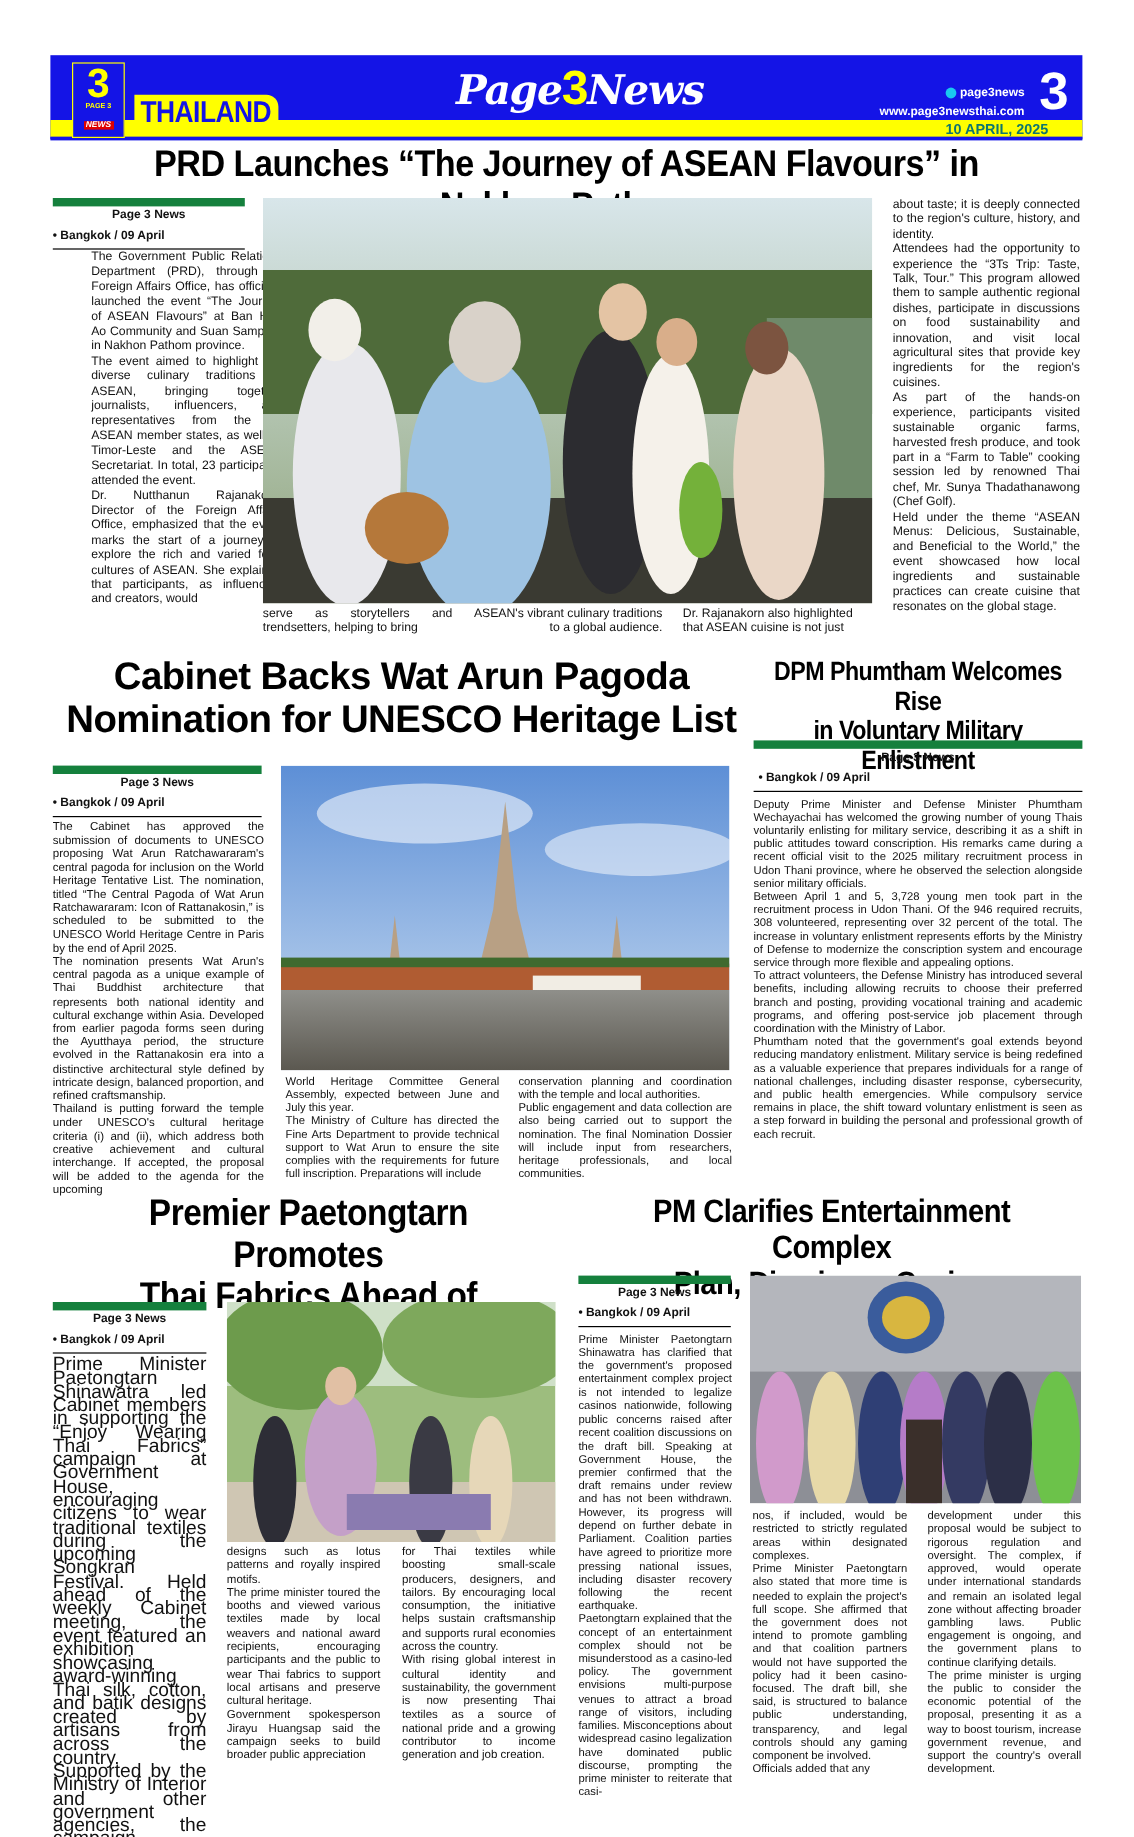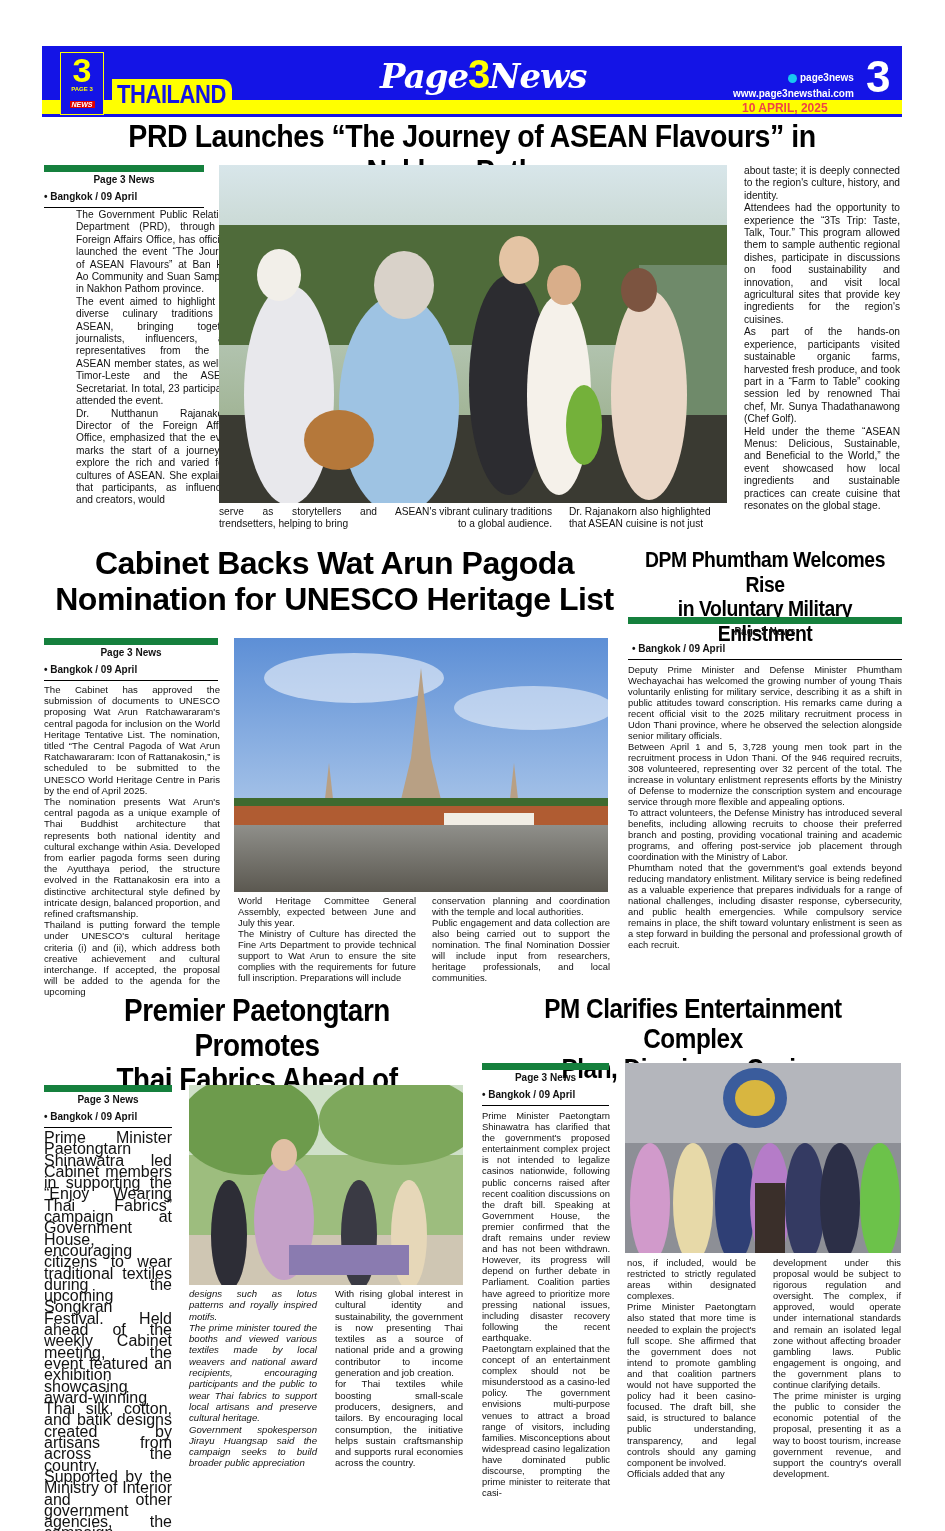--- a/index.html
+++ b/index.html
@@ -14,21 +14,21 @@
   .logo .small{color:#ffff00;font-size:6px;font-weight:bold;display:block;line-height:7px;}
   .logo .news{color:#fff;background:#e00000;font-size:7px;font-weight:bold;font-style:italic;display:inline-block;padding:0 2px;margin-top:2px;}
   .thailand-tab{left:112px;top:79px;width:120px;height:33px;background:#ffff00;border-radius:0 10px 0 0;}
   .thailand{left:117px;top:80px;font-family:"Liberation Sans",sans-serif;font-weight:bold;font-size:25px;color:#1414e6;letter-spacing:-0.5px;transform:scaleX(0.88);transform-origin:left;}
   .brand{left:380px;top:52px;font-family:"DejaVu Serif",serif;font-weight:bold;font-size:34px;color:#ffffff;font-style:italic;letter-spacing:-1px;}
   .brand .three{color:#ffff00;font-family:"Liberation Sans",sans-serif;font-style:normal;font-size:40px;}
   .social{left:788px;top:72px;font-size:10px;color:#fff;font-weight:bold;}
   .social .dot{display:inline-block;width:9px;height:9px;border-radius:50%;background:#19c8f0;vertical-align:middle;margin-right:3px;}
   .site{left:733px;top:88px;font-size:10px;color:#fff;font-weight:bold;}
   .pagenum{left:866px;top:52px;font-family:"Liberation Sans",sans-serif;font-weight:bold;font-size:44px;color:#fff;}
-  .date{left:742px;top:101px;font-size:12px;font-weight:bold;color:#ef4444;}
+  .date{left:788px;top:101px;font-size:12px;font-weight:bold;color:#0f766e;}
   
   .hl{font-family:"Liberation Sans",sans-serif;font-weight:bold;color:#000;text-align:center;line-height:1.12;letter-spacing:-0.5px;}
   .hl1{left:42px;top:120px;width:860px;font-size:31px;transform:scaleX(0.92);transform-origin:center;}
   .hl2{left:42px;top:546px;width:585px;font-size:32px;}
   .hl3{left:622px;top:548px;width:286px;font-size:22px;transform:scaleX(0.88);transform-origin:center;}
   .hl4{left:42px;top:994px;width:430px;font-size:31px;transform:scaleX(0.9);transform-origin:center;}
   .hl5{left:478px;top:994px;width:430px;font-size:27px;transform:scaleX(0.9);transform-origin:center;}
   
   .byline{border-top:7px solid #15803d;border-bottom:1px solid #000;font-size:10px;font-weight:bold;}
   .byline .src{text-align:center;padding:2px 0 4px 0;}
@@ -198,28 +198,28 @@
     <ellipse cx="210" cy="35" rx="80" ry="45" fill="#7ea85c"></ellipse>
     <rect x="0" y="150" width="274" height="50" fill="#cfc6b3"></rect>
     <ellipse cx="95" cy="135" rx="30" ry="60" fill="#c4a0c8"></ellipse>
     <ellipse cx="95" cy="70" rx="13" ry="16" fill="#e1c0a4"></ellipse>
     <ellipse cx="40" cy="150" rx="18" ry="55" fill="#2d2d36"></ellipse>
     <ellipse cx="170" cy="150" rx="18" ry="55" fill="#3a3a44"></ellipse>
     <ellipse cx="220" cy="150" rx="18" ry="55" fill="#e6d7b8"></ellipse>
     <rect x="100" y="160" width="120" height="30" fill="#8a7bb0"></rect>
   </svg>
 </div>
-<div class="abs txt" style="left:189px;top:1288px;width:128px;font-size:9.6px;line-height:11.3px;font-style:italic;">
+<div class="abs txt" style="left:189px;top:1288px;width:128px;font-size:9.6px;line-height:11.3px;">
   <p>designs such as lotus patterns and royally inspired motifs.</p>
   <p>The prime minister toured the booths and viewed various textiles made by local weavers and national award recipients, encouraging participants and the public to wear Thai fabrics to support local artisans and preserve cultural heritage.</p>
   <p>Government spokesperson Jirayu Huangsap said the campaign seeks to build broader public appreciation</p>
 </div>
 <div class="abs txt" style="left:335px;top:1288px;width:128px;font-size:9.6px;line-height:11.3px;">
+  <p>for Thai textiles while boosting small-scale producers, designers, and tailors. By encouraging local consumption, the initiative helps sustain craftsmanship and supports rural economies across the country.</p>
   <p>With rising global interest in cultural identity and sustainability, the government is now presenting Thai textiles as a source of national pride and a growing contributor to income generation and job creation.</p>
-  <p>for Thai textiles while boosting small-scale producers, designers, and tailors. By encouraging local consumption, the initiative helps sustain craftsmanship and supports rural economies across the country.</p>
 </div>
 
 <div class="abs hl hl5">
   <div>PM Clarifies Entertainment Complex</div>
   <div>Plan, Dismisses Casino Legalization</div>
 </div>
 <div class="abs byline" style="left:482px;top:1063px;width:127px;">
   <div class="src">Page 3 News</div>
   <div class="loc">•  Bangkok / 09  April</div>
 </div>

